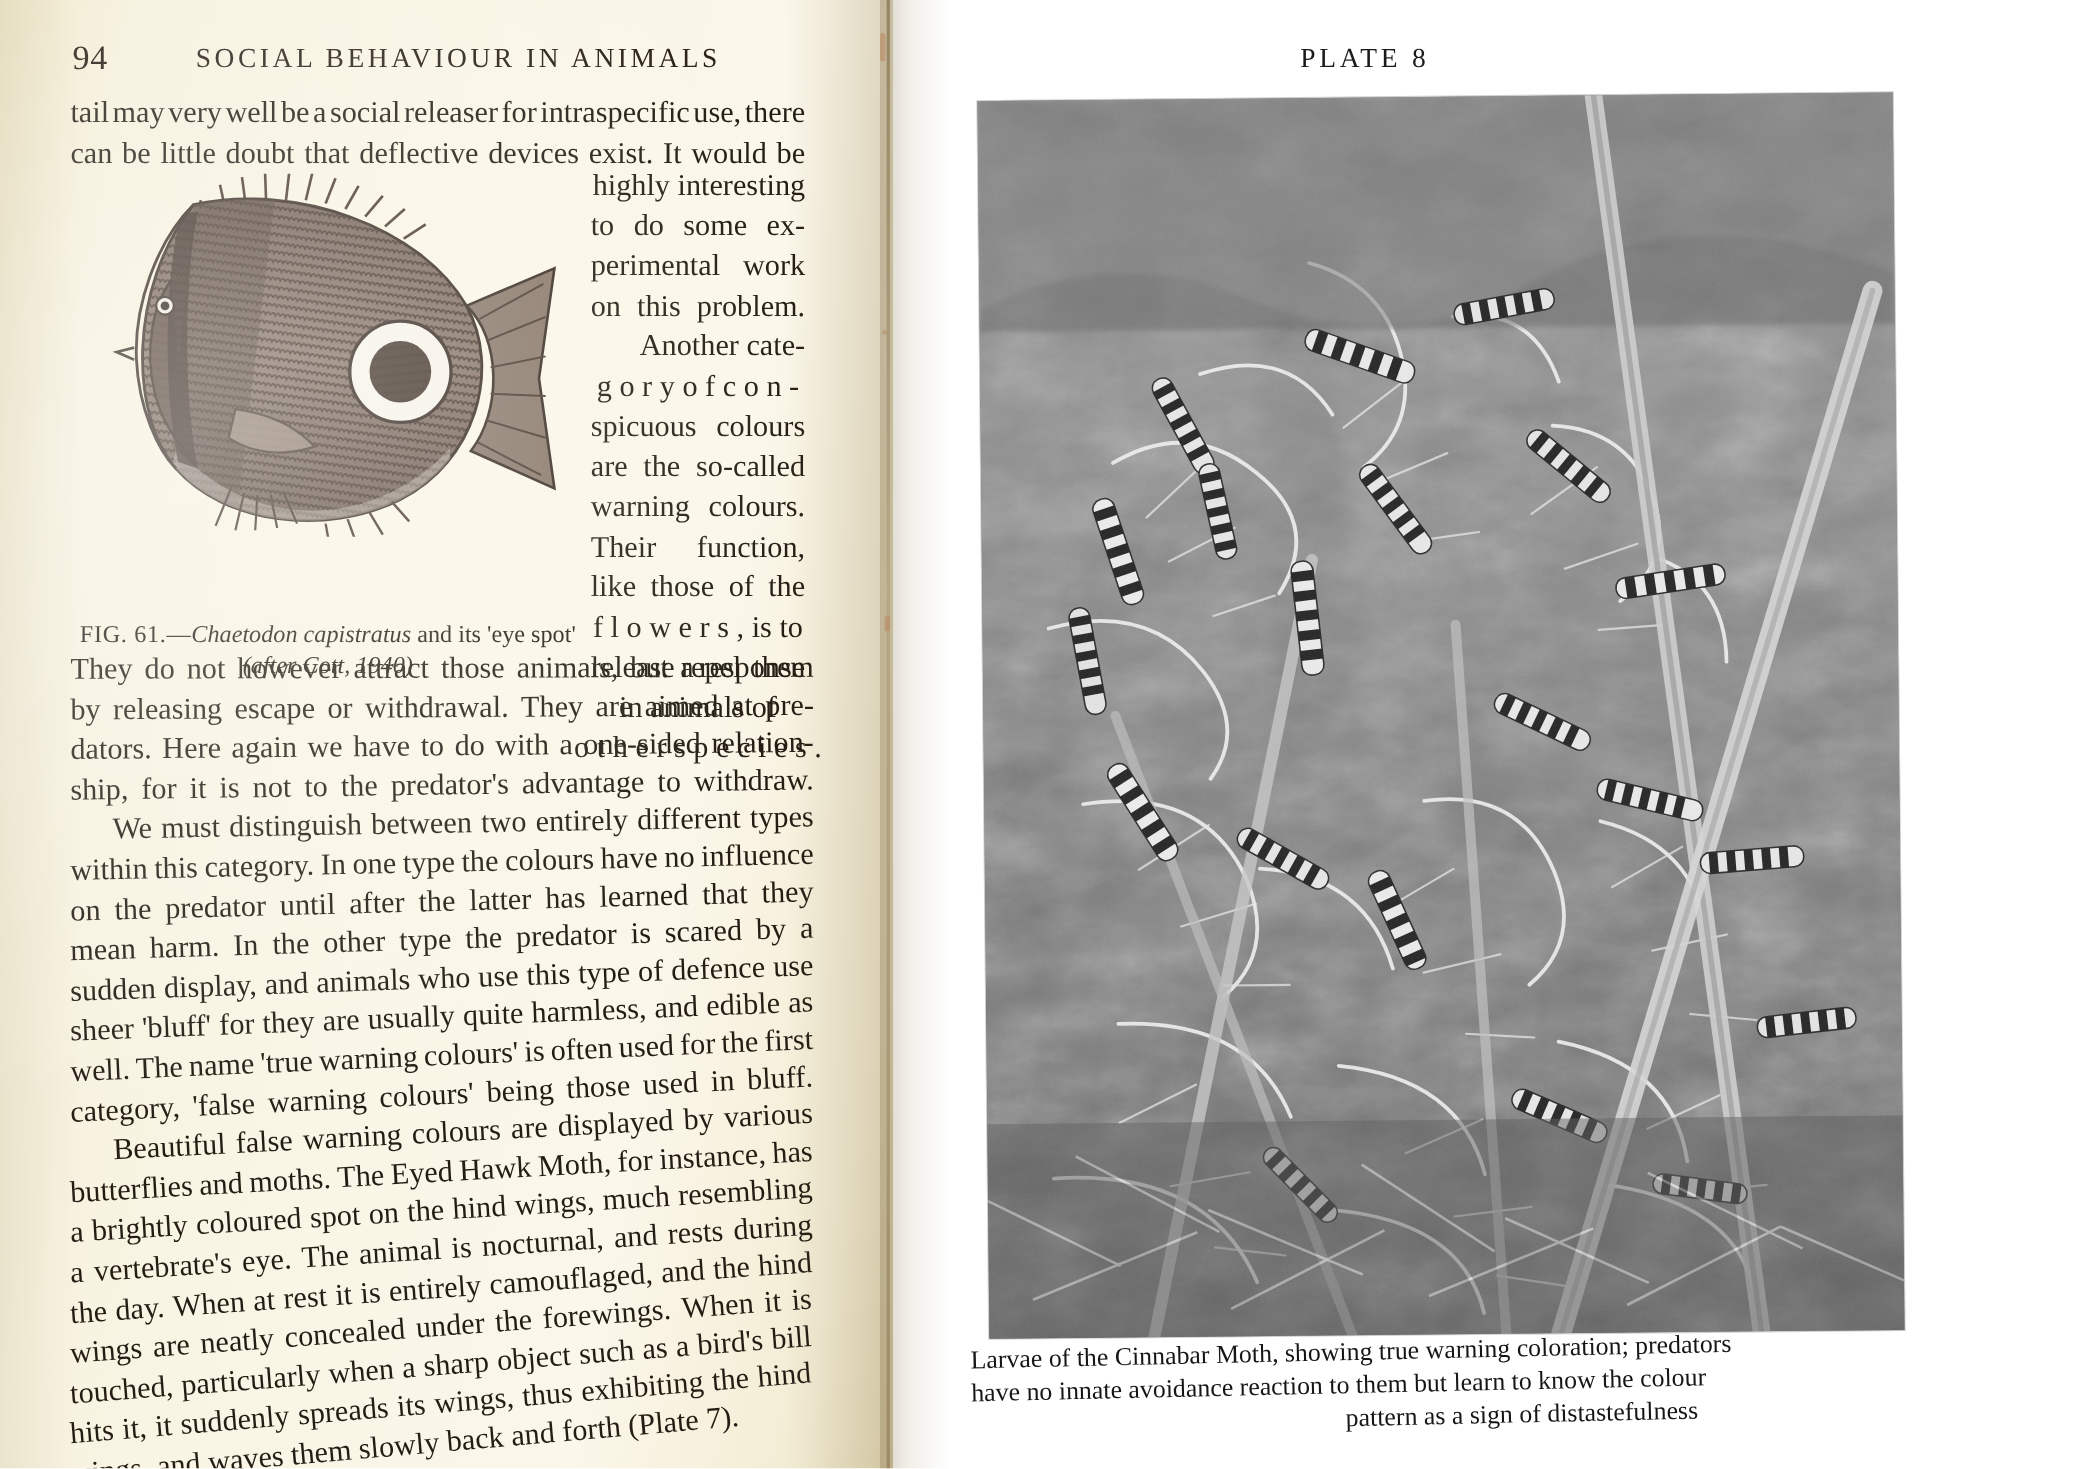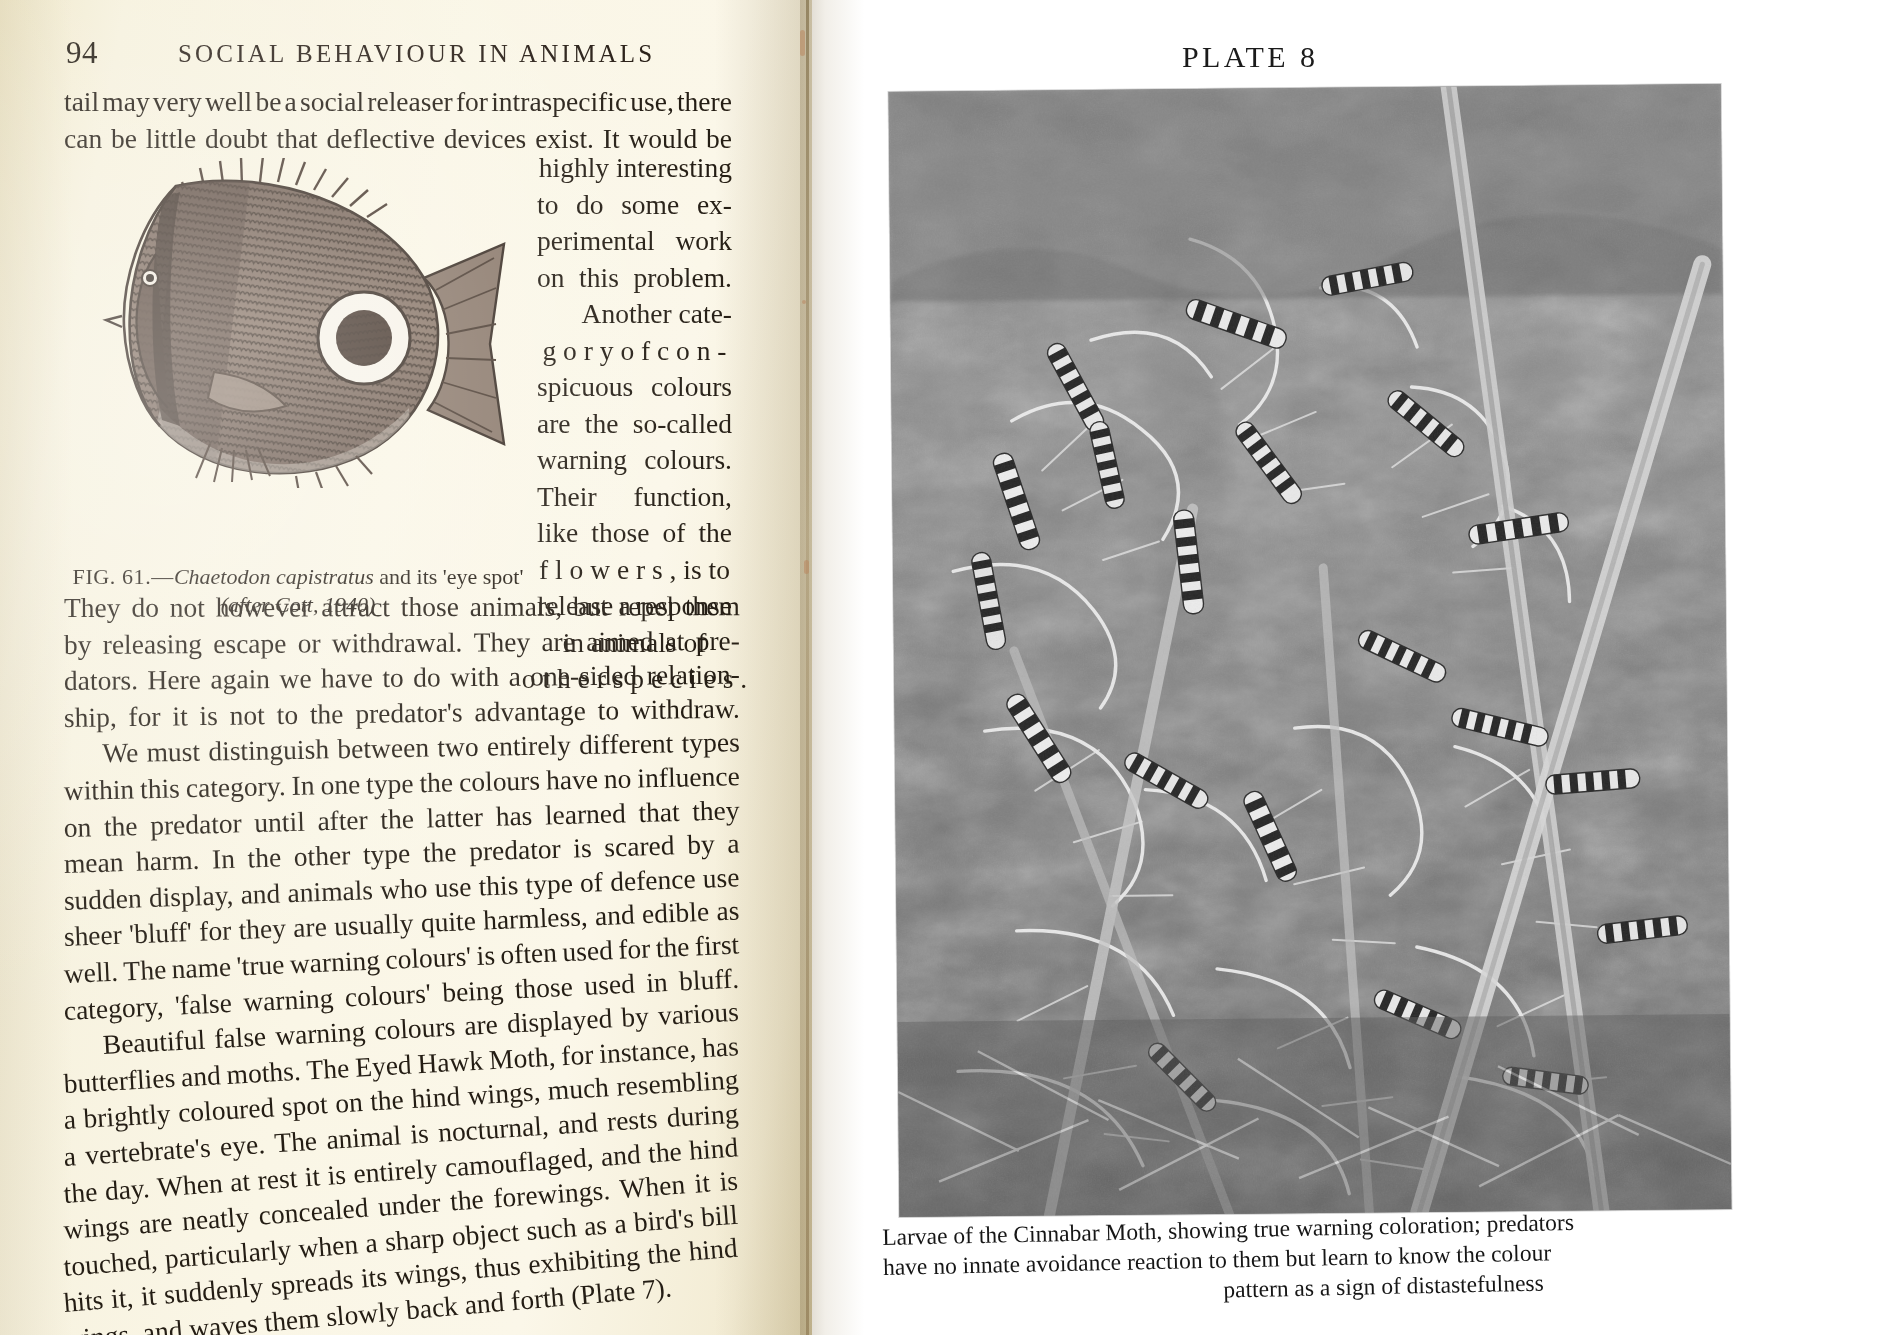--- a/index.html
+++ b/index.html
@@ -90,21 +90,21 @@
     left: 178px; top: 40px;
     font-size: 25px;
     letter-spacing: 3.2px;
     color: #2a2018;
     font-variant: small-caps;
     text-transform: uppercase;
   }
   .plate-head {
     position: absolute;
     left: 370px; top: 40px;
-    font-size: 30px;
+    font-size: 25px;
     letter-spacing: 3.4px;
     color: #1b1b1b;
   }
 
   
   .textblock {
     position: absolute;
     left: 64px;
     top: 84px;
     width: 668px;

